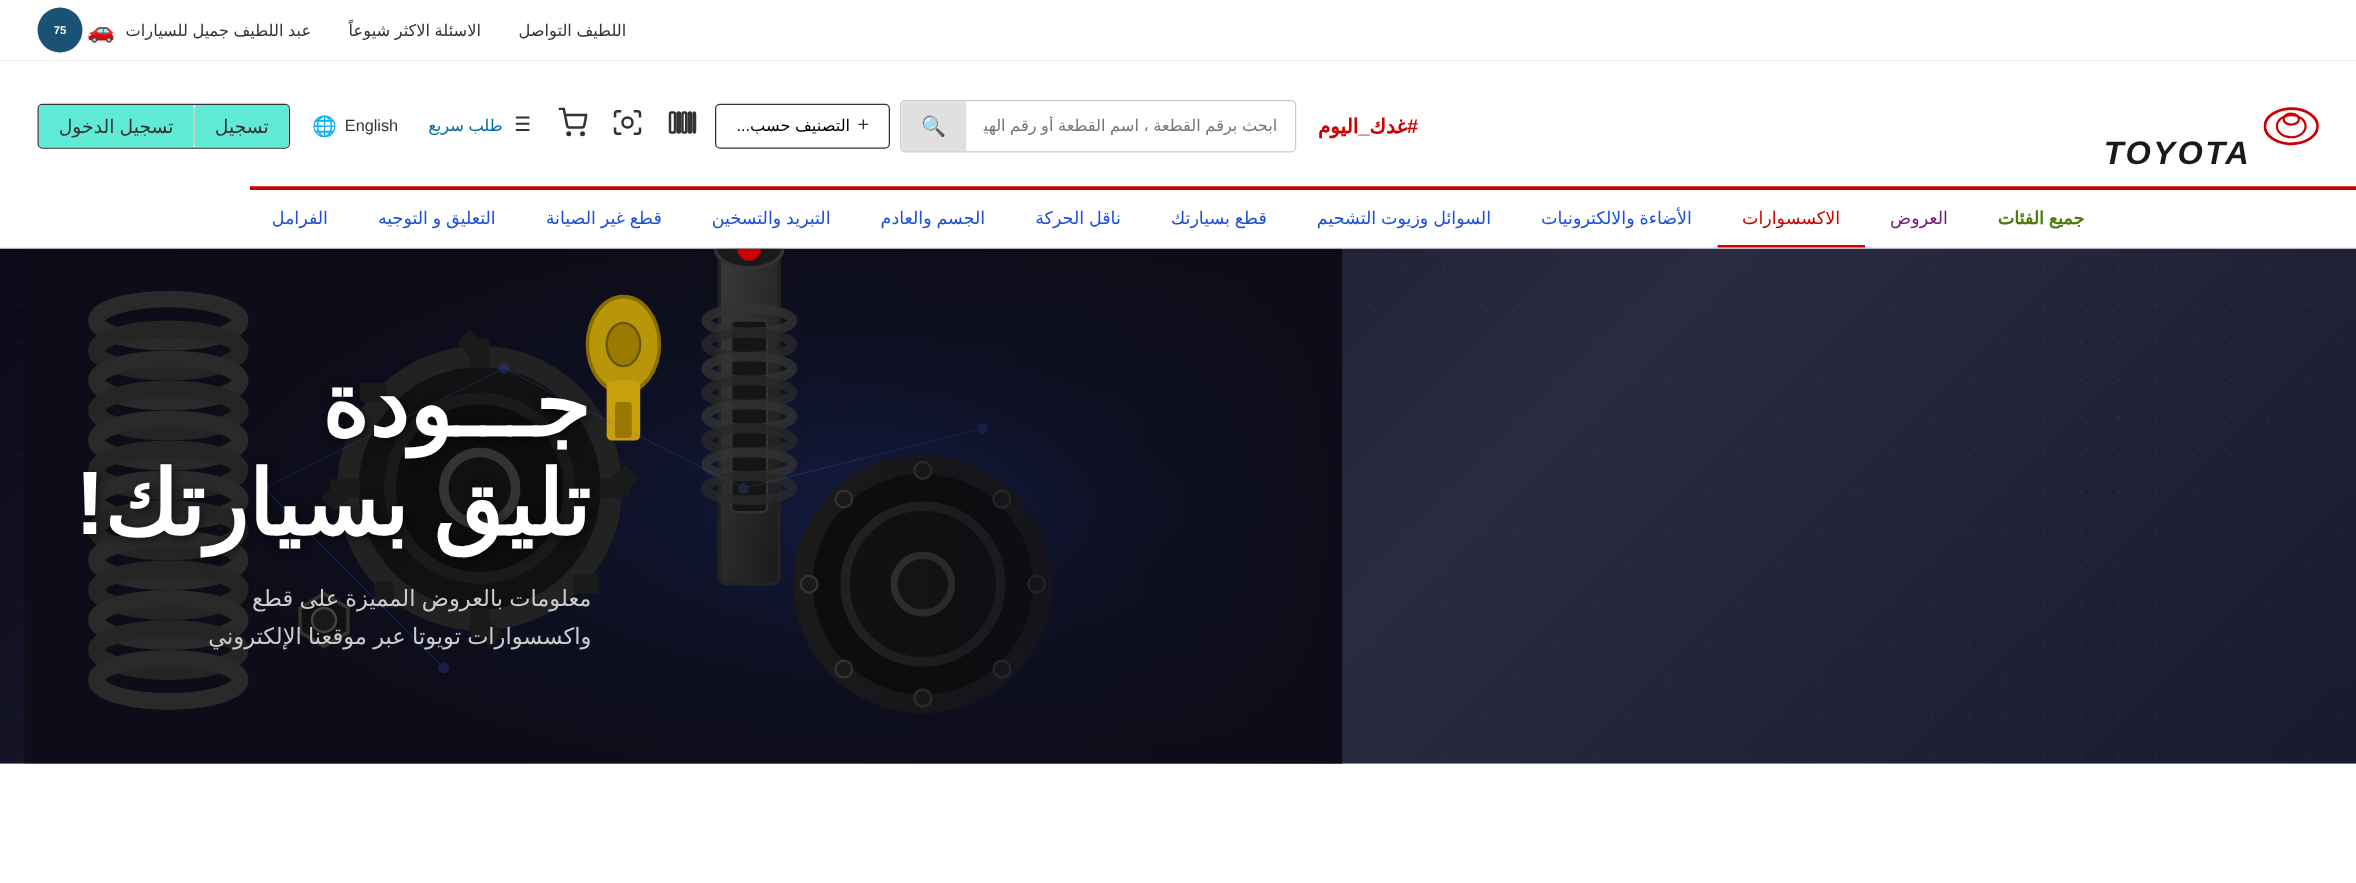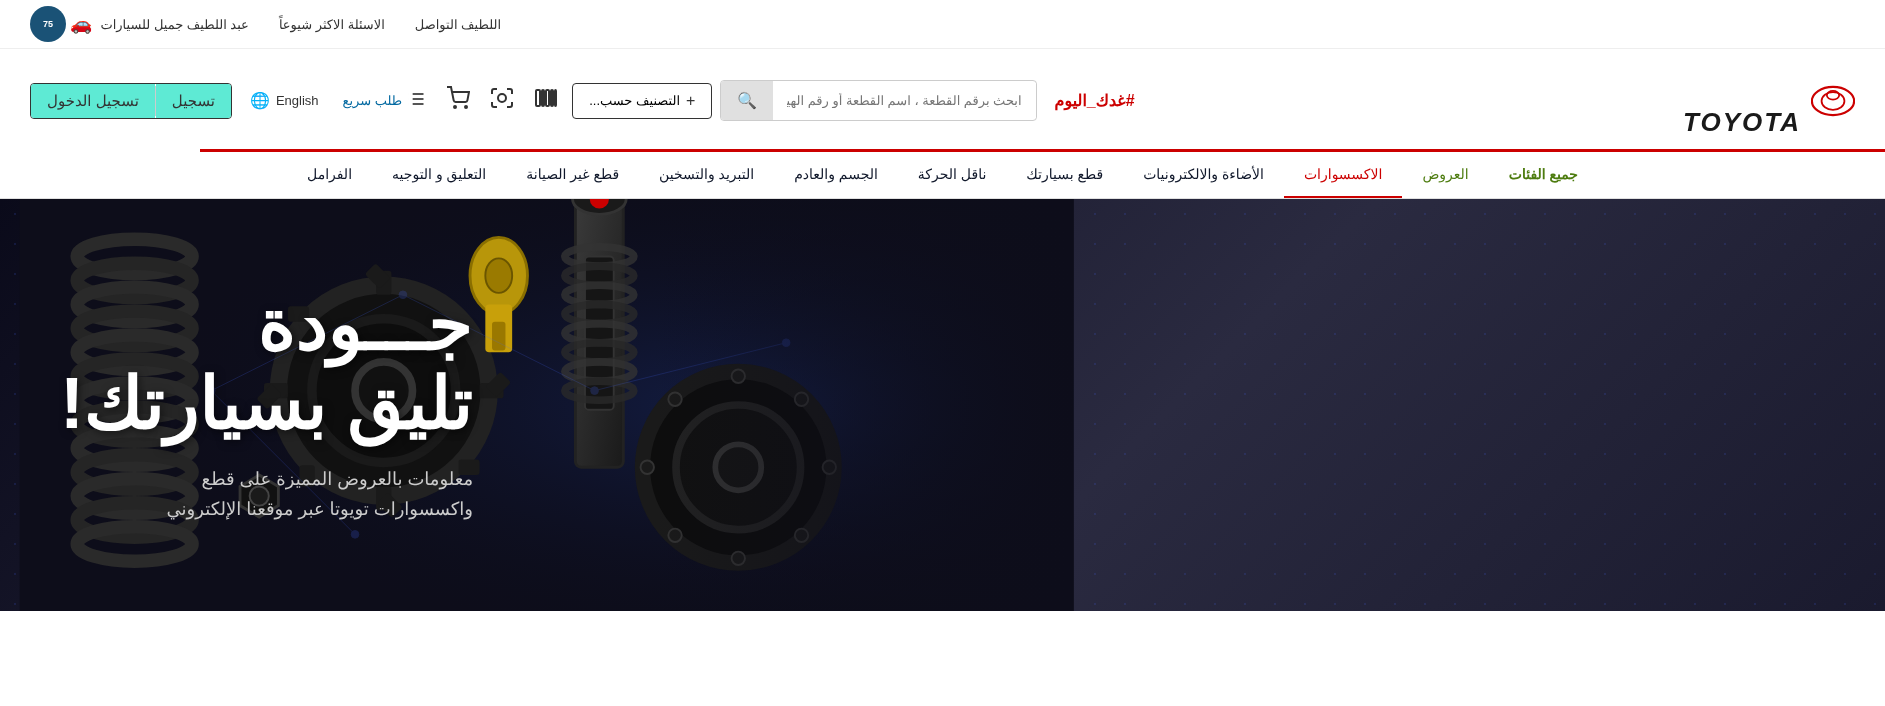--- a/index.html
+++ b/index.html
@@ -207,33 +207,33 @@
       border-bottom: 1px solid #e0e0e0;
       padding: 0 30px;
       display: flex;
       align-items: center;
       justify-content: center;
       gap: 0;
     }
     .nav-item {
       padding: 14px 20px;
       font-size: 14px;
-      color: #0f172a;
+      color: #1d4ed8;
       cursor: pointer;
       white-space: nowrap;
       text-decoration: none;
       display: flex;
       align-items: center;
       gap: 4px;
       border-bottom: 2px solid transparent;
     }
     .nav-item.active { color: #cc0000; border-bottom-color: #cc0000; }
     .nav-item.accent { color: #cc0000; }
     .nav-offers {
-      color: #4d7c0f;
+      color: #701a75;
       font-weight: normal;
     }
     .nav-all {
       color: #4d7c0f;
       font-weight: bold;
     }
 
     
     .hero {
       width: 100%;
@@ -409,20 +409,23 @@
     <span>جميع الفئات</span>
   </a>
   <a class="nav-item nav-offers">
     <span>العروض</span>
   </a>
   <a class="nav-item active accent">
     <span>الاكسسوارات</span>
   </a>
   <a class="nav-item">
     <span>الأضاءة والالكترونيات</span>
+  </a>
+  <a class="nav-item">
+    <span>السوائل وزيوت التشحيم</span>
   </a>
   <a class="nav-item">
     <span>قطع بسيارتك</span>
   </a>
   <a class="nav-item">
     <span>ناقل الحركة</span>
   </a>
   <a class="nav-item">
     <span>الجسم والعادم</span>
   </a>

